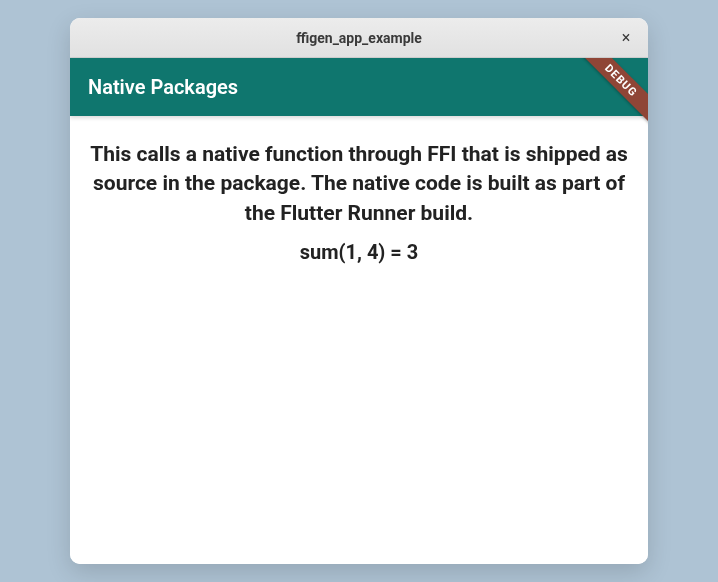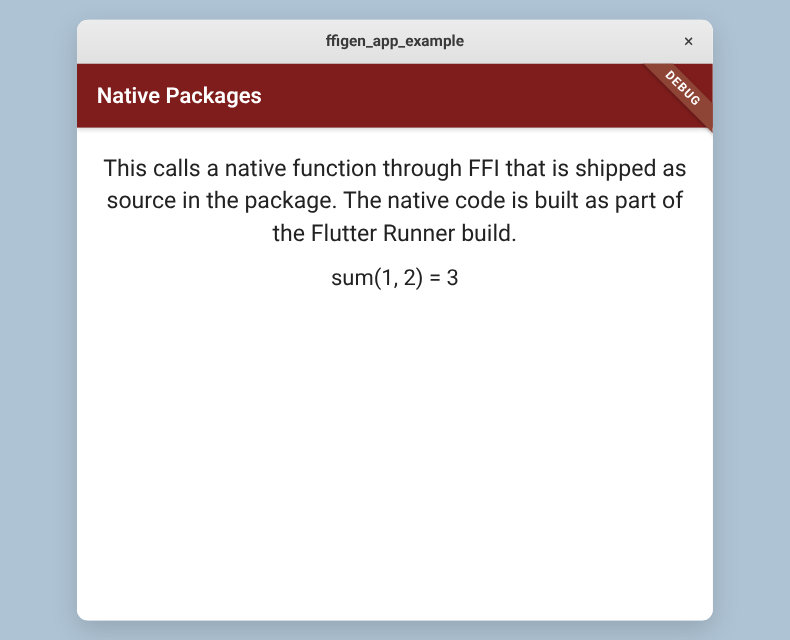--- a/index.html
+++ b/index.html
@@ -46,21 +46,21 @@
       display: flex;
       align-items: center;
       justify-content: center;
       cursor: pointer;
       color: #3a3a3a;
       font-size: 16px;
       line-height: 1;
     }
     .appbar {
       height: 58px;
-      background: #7f1d1d;
+      background: #0f766e;
       display: flex;
       align-items: center;
       padding-left: 18px;
       position: relative;
       box-shadow: 0 2px 4px rgba(0,0,0,0.15);
     }
     .appbar-title {
       color: #fff;
       font-size: 20px;
       font-weight: 600;
@@ -91,20 +91,21 @@
       letter-spacing: 1px;
       padding: 3px 0;
       transform: rotate(45deg);
       box-shadow: 0 1px 3px rgba(0,0,0,0.3);
     }
     .content {
       flex: 1;
       background: #fff;
       padding: 24px 18px;
       text-align: center;
+      font-weight: bold;
     }
     .desc {
       font-size: 21px;
       color: #222;
       line-height: 1.4;
       margin-bottom: 12px;
     }
     .result-line {
       font-size: 20px;
       color: #222;
@@ -124,15 +125,15 @@
 
   <div class="appbar">
     <span class="appbar-title">Native Packages</span>
     <div class="debug-banner">
       <div class="debug-ribbon">DEBUG</div>
     </div>
   </div>
 
   <div class="content">
     <div class="desc">This calls a native function through FFI that is shipped as source in the package. The native code is built as part of the Flutter Runner build.</div>
-    <div class="result-line">sum(1, 2) = 3</div>
+    <div class="result-line">sum(1, 4) = 3</div>
   </div>
 </div>
 
 </body></html>

